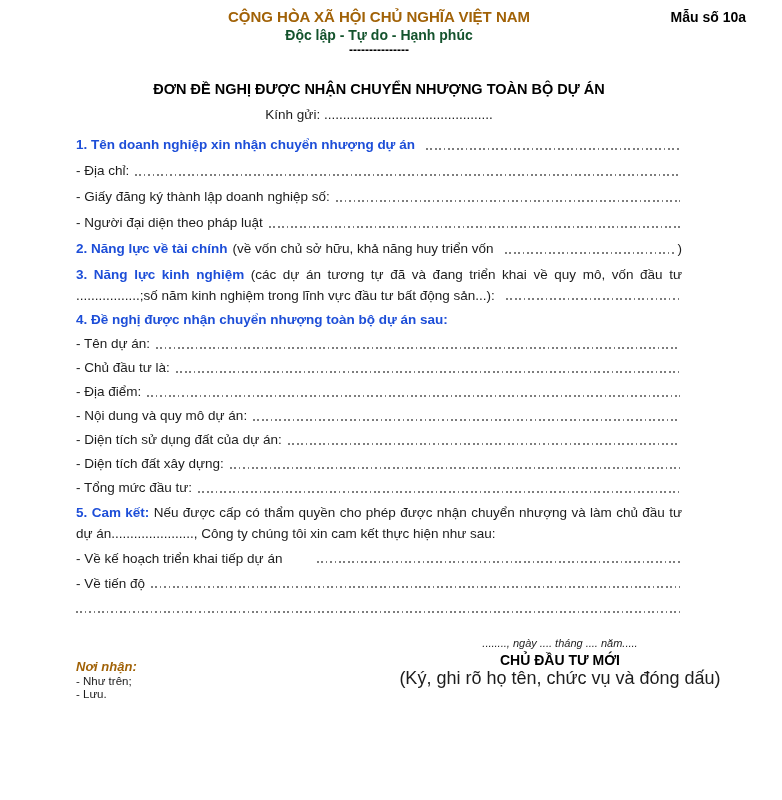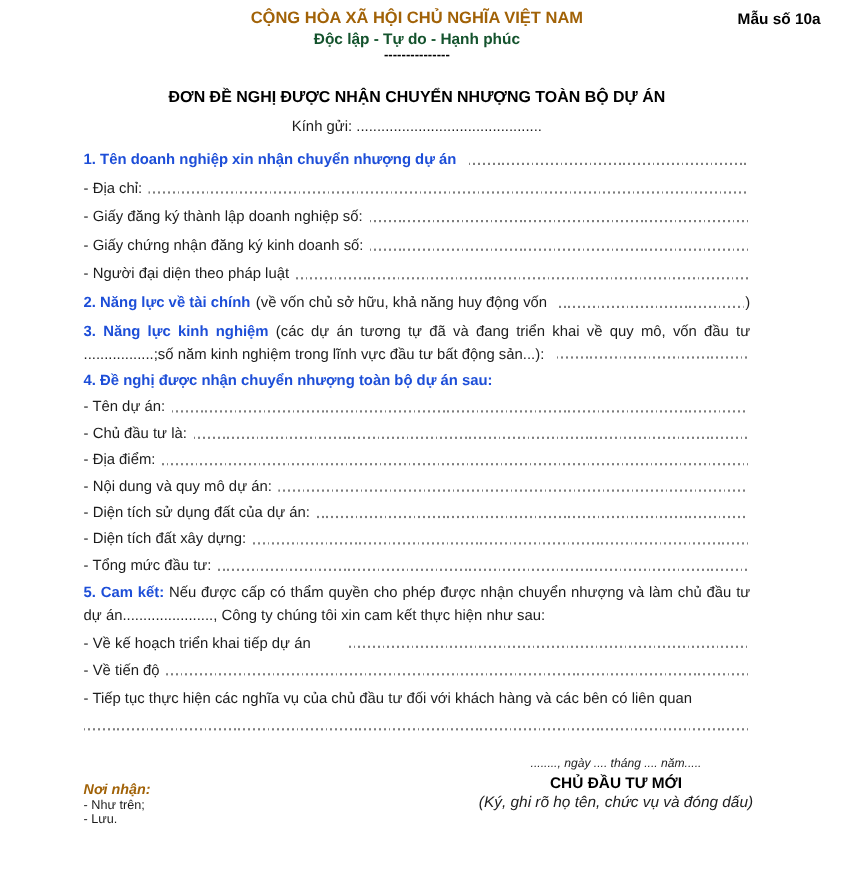--- a/index.html
+++ b/index.html
@@ -69,21 +69,21 @@
   .footer {
     margin-top: 15px;
     display: flex; justify-content: space-between; align-items: flex-start;
   }
   .recipients { margin-top: 24px; }
   .recipients-label { font-weight: bold; font-style: italic; font-size: 13px; color: #a16207; line-height: 16px; }
   .recipient-item { font-size: 11.5px; line-height: 13px; }
   .signature { width: 330px; margin-right: -43px; text-align: center; }
   .date-line { font-style: italic; font-size: 11px; line-height: 17px; }
   .signer-title { font-weight: bold; font-size: 14px; color: #000; line-height: 17px; }
-  .signer-note { font-style: italic; font-size: 14px; line-height: 18px; }
+  .signer-note { font-size: 18px; line-height: 18px; }
 </style>
 </head>
 <body>
 
 <div class="page">
 
   <div class="form-number">Mẫu số 10a</div>
 
   <div class="nat-title">CỘNG HÒA XÃ HỘI CHỦ NGHĨA VIỆT NAM</div>
   <div class="nat-motto">Độc lập - Tự do - Hạnh phúc</div>
@@ -100,31 +100,27 @@
     </div>
     <div class="line">
       <span>- Địa chỉ:</span>
       <span class="leader"></span>
     </div>
     <div class="line">
       <span>- Giấy đăng ký thành lập doanh nghiệp số:</span>
       <span class="leader"></span>
     </div>
     <div class="line">
-      <span>- Giấy chứng nhận đăng ký kinh doanh số:</span>
-      <span class="leader"></span>
-    </div>
-    <div class="line">
       <span>- Người đại diện theo pháp luật</span>
       <span class="leader"></span>
     </div>
 
     <div class="line">
       <span class="b">2. Năng lực về tài chính</span>
-      <span class="sp">(về vốn chủ sở hữu, khả năng huy động vốn</span>
+      <span class="sp">(về vốn chủ sở hữu, khả năng huy triển vốn</span>
       <span class="leader"></span>
       <span>)</span>
     </div>
 
     <div class="para">
       <span class="b">3. Năng lực kinh nghiệm</span>
       <span>(các dự án tương tự đã và đang triển khai về quy mô, vốn đầu tư</span>
     </div>
     <div class="line h22">
       <span>.................;</span>
@@ -171,23 +167,20 @@
     <div class="cont">dự án......................, Công ty chúng tôi xin cam kết thực hiện như sau:</div>
 
     <div class="line h25" style="margin-top:2px;gap:29px;">
       <span>- Về kế hoạch triển khai tiếp dự án</span>
       <span class="leader"></span>
     </div>
     <div class="line h25">
       <span>- Về tiến độ</span>
       <span class="leader"></span>
     </div>
-    <div class="line h25">
-      <span>- Tiếp tục thực hiện các nghĩa vụ của chủ đầu tư đối với khách hàng và các bên có liên quan</span>
-    </div>
     <div class="line h24">
       <span class="leader" style="margin-left:0;"></span>
     </div>
 
   </div>
 
   <div class="footer">
     <div class="recipients">
       <div class="recipients-label">Nơi nhận:</div>
       <div class="recipient-item">- Như trên;</div>

